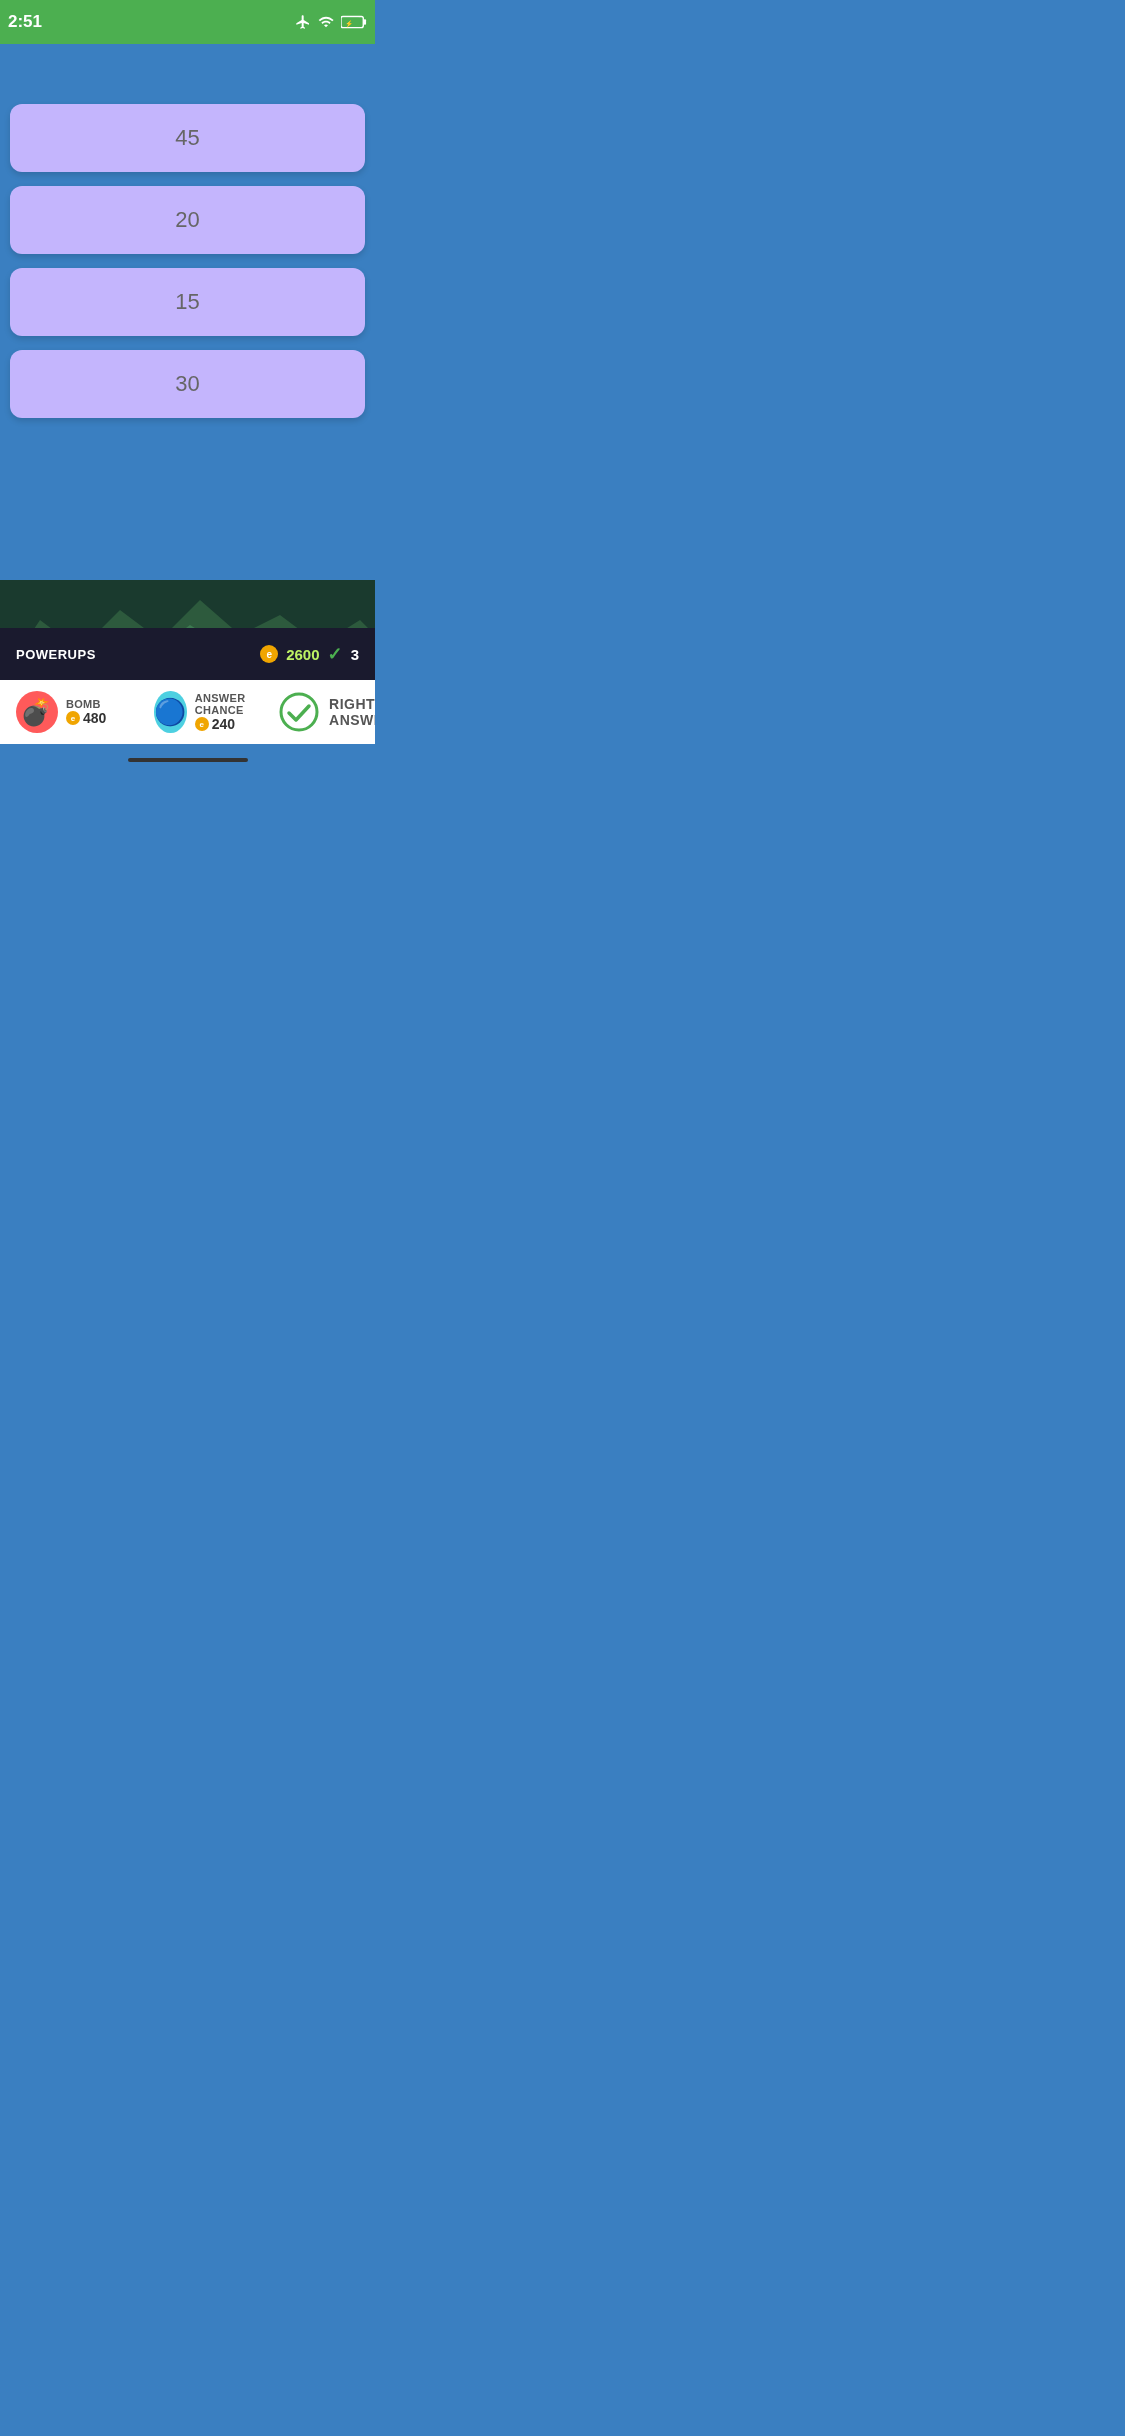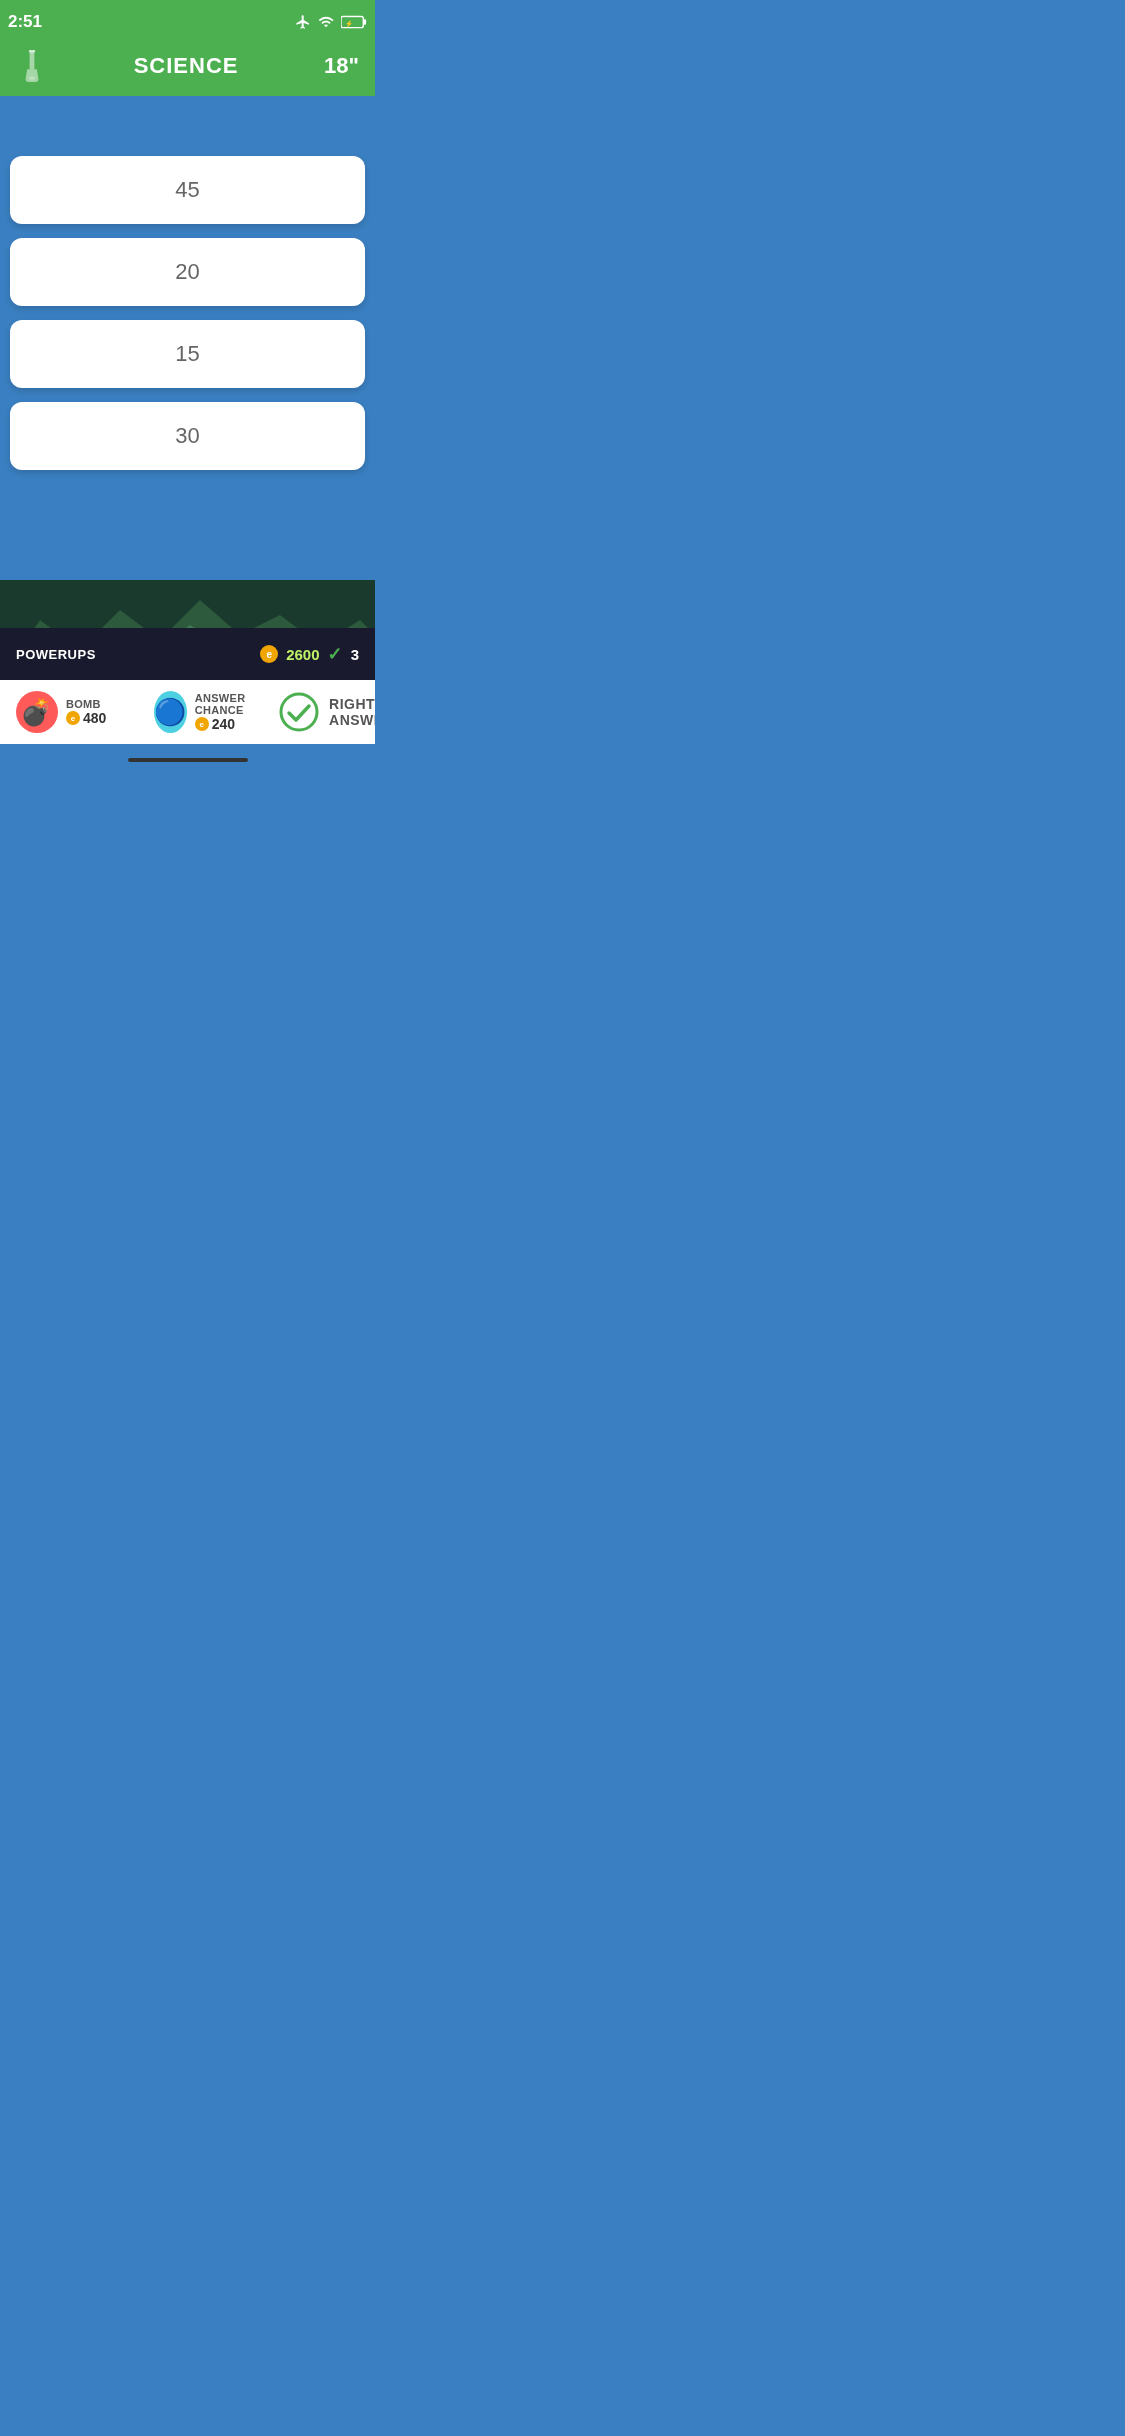--- a/index.html
+++ b/index.html
@@ -122,21 +122,21 @@
     
     .answers {
       width: 355px;
       margin: 0 auto;
       display: flex;
       flex-direction: column;
       gap: 14px;
       margin-top: 60px;
     }
     .answer-btn {
-      background: #ffffff;
+      background: #c4b5fd;
       border: none;
       border-radius: 12px;
       height: 68px;
       display: flex;
       align-items: center;
       justify-content: center;
       font-size: 22px;
       color: #666;
       font-weight: 400;
       box-shadow: 0 3px 6px rgba(0,0,0,0.15);
@@ -325,32 +325,20 @@
 
       <svg width="26" height="14" viewBox="0 0 28 14">
         <rect x="0" y="1" width="24" height="12" rx="2" ry="2" fill="none" stroke="white" stroke-width="1.5"></rect>
         <rect x="24.5" y="4" width="2.5" height="6" rx="1" fill="white"></rect>
         <rect x="1.5" y="2.5" width="18" height="9" rx="1" fill="#4caf50"></rect>
         <text x="5" y="11" font-size="7" fill="white" font-weight="bold">⚡</text>
       </svg>
     </div>
   </div>
 
-  <div class="header">
-    <div class="header-icon">
-      <svg width="24" height="32" viewBox="0 0 24 40" fill="none">
-        <rect x="8" y="0" width="8" height="3" rx="1" fill="rgba(255,255,255,0.7)"></rect>
-        <rect x="9" y="2" width="6" height="22" rx="1" fill="rgba(255,255,255,0.5)"></rect>
-        <path d="M6 24 L4 36 Q4 40 8 40 L16 40 Q20 40 20 36 L18 24 Z" fill="rgba(255,255,255,0.5)"></path>
-        <ellipse cx="12" cy="35" rx="4" ry="2" fill="rgba(255,255,255,0.3)"></ellipse>
-      </svg>
-    </div>
-    <span class="header-title">SCIENCE</span>
-    <span class="header-timer">18"</span>
-  </div>
 
   <div class="main">
 
 
     <div class="answers">
       <button class="answer-btn">
         <span>45</span>
       </button>
       <button class="answer-btn">
         <span>20</span>

